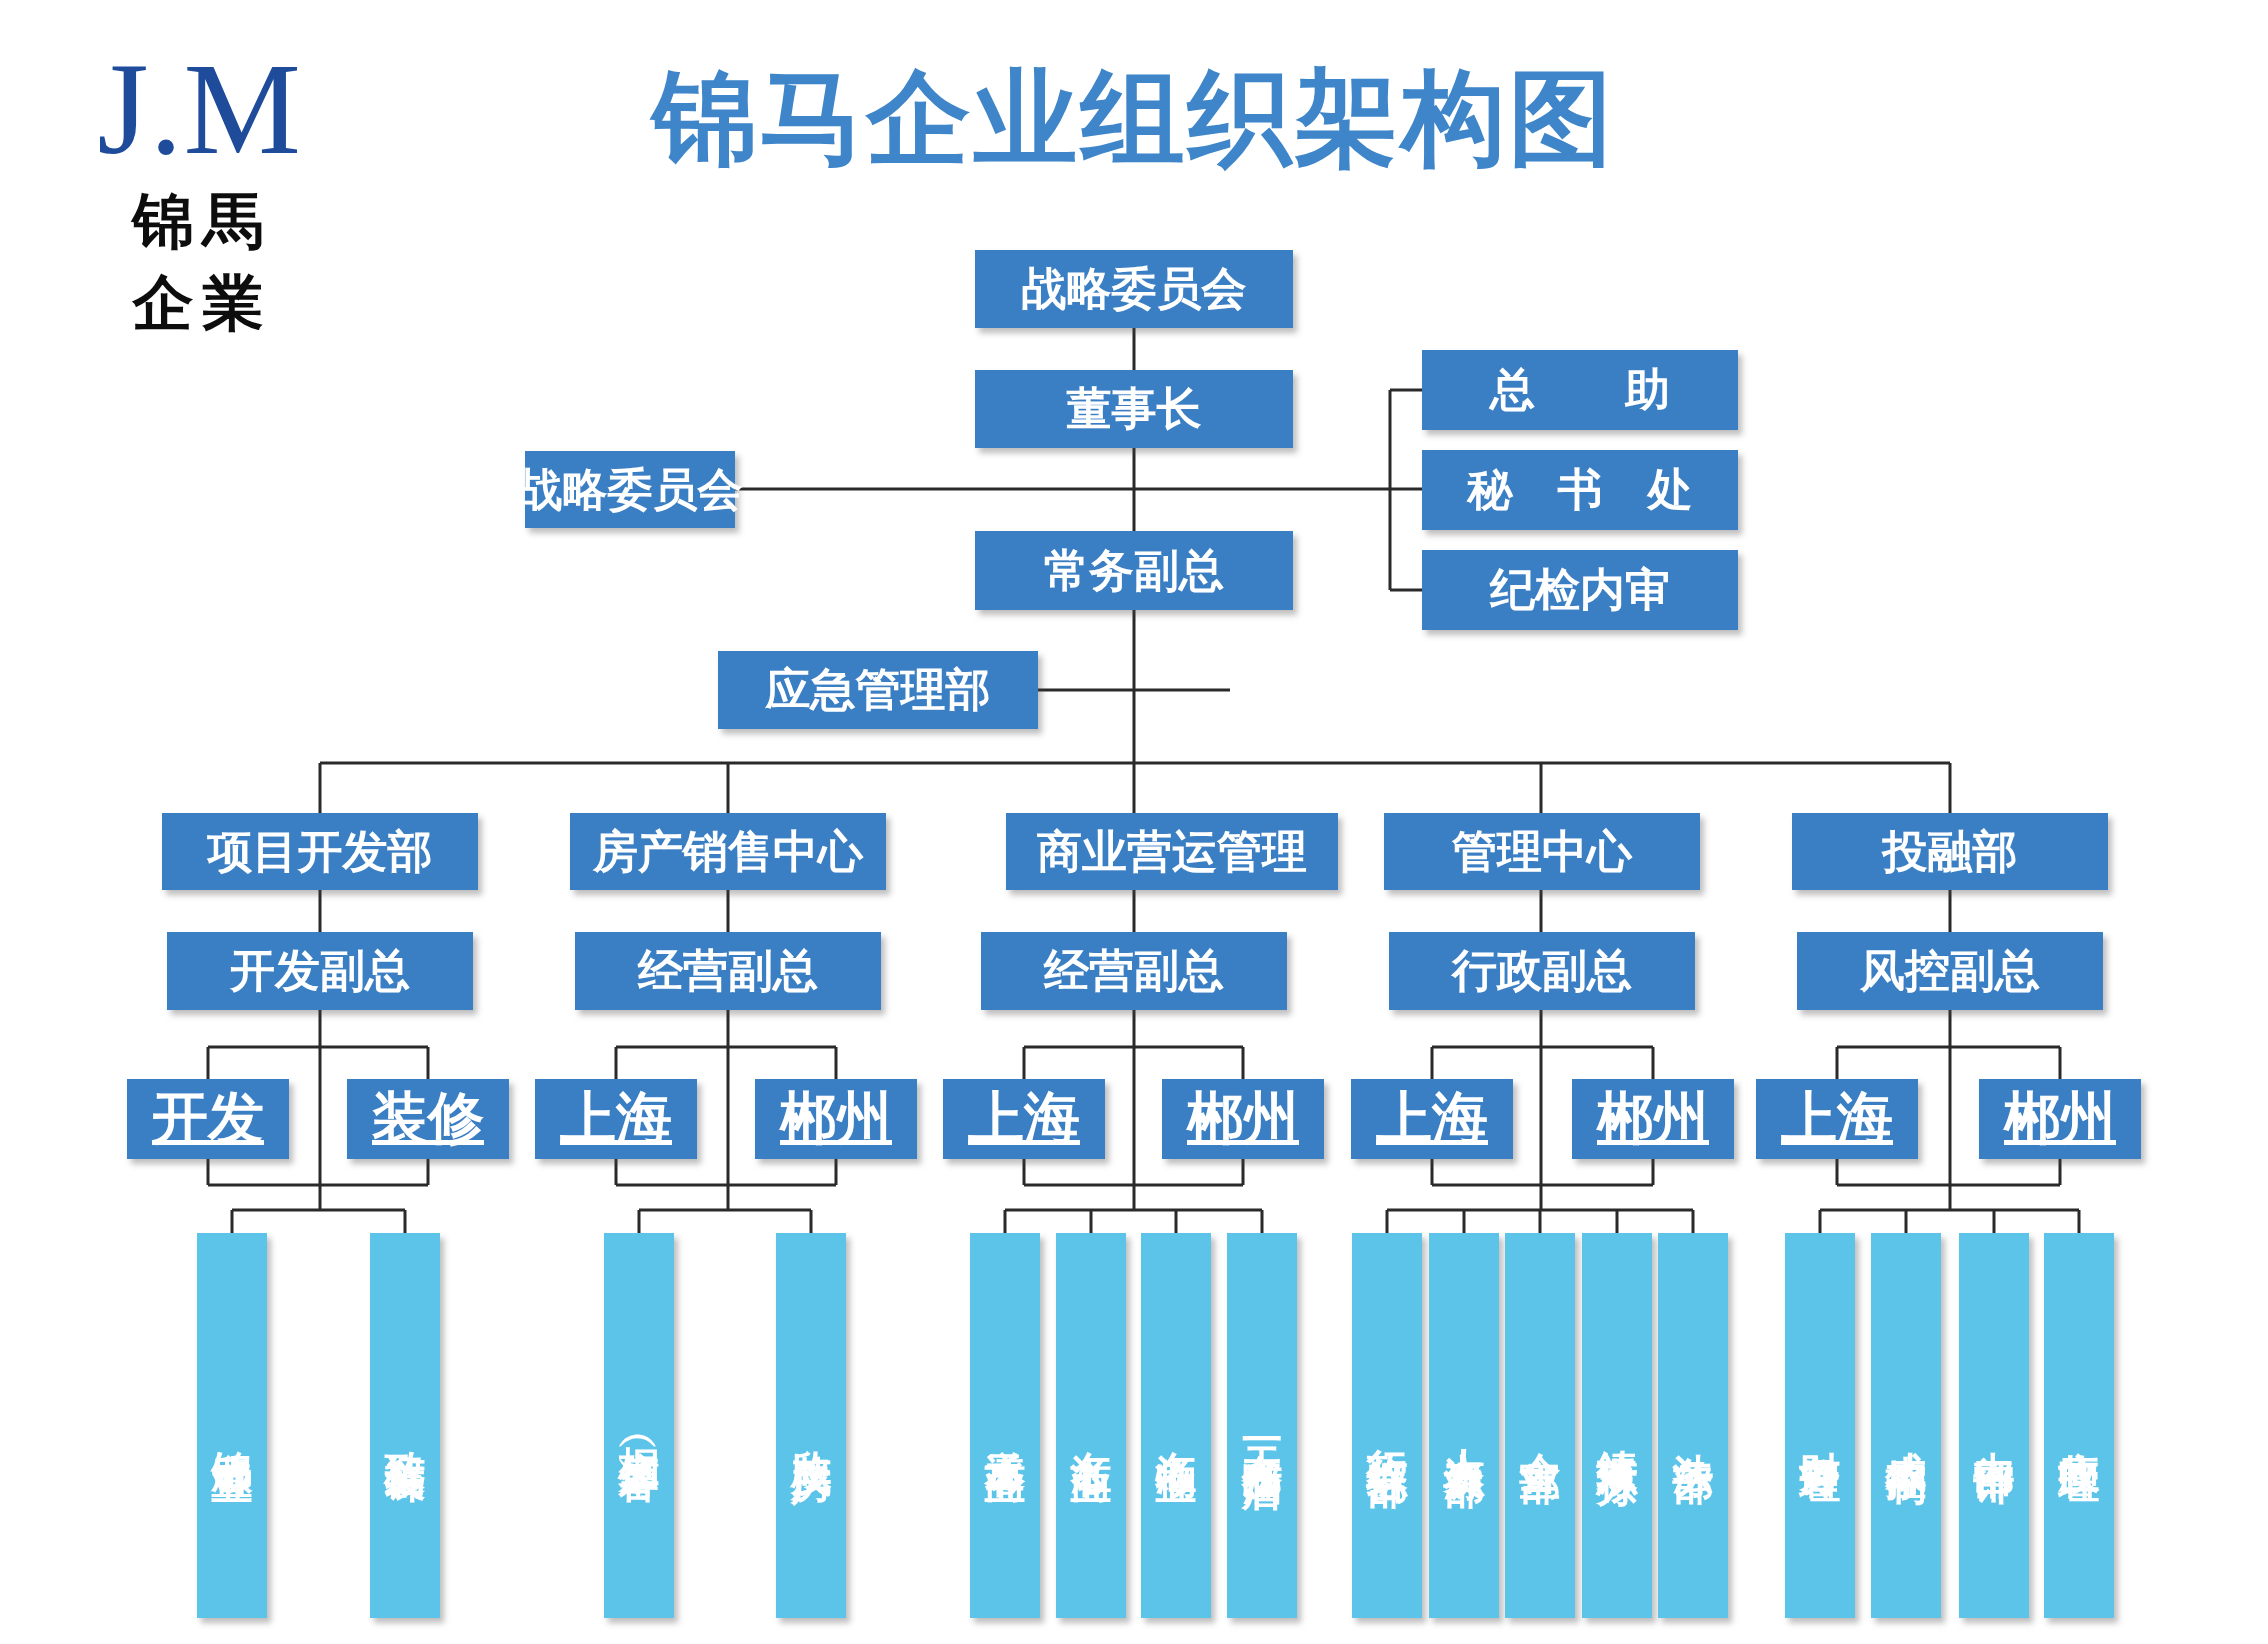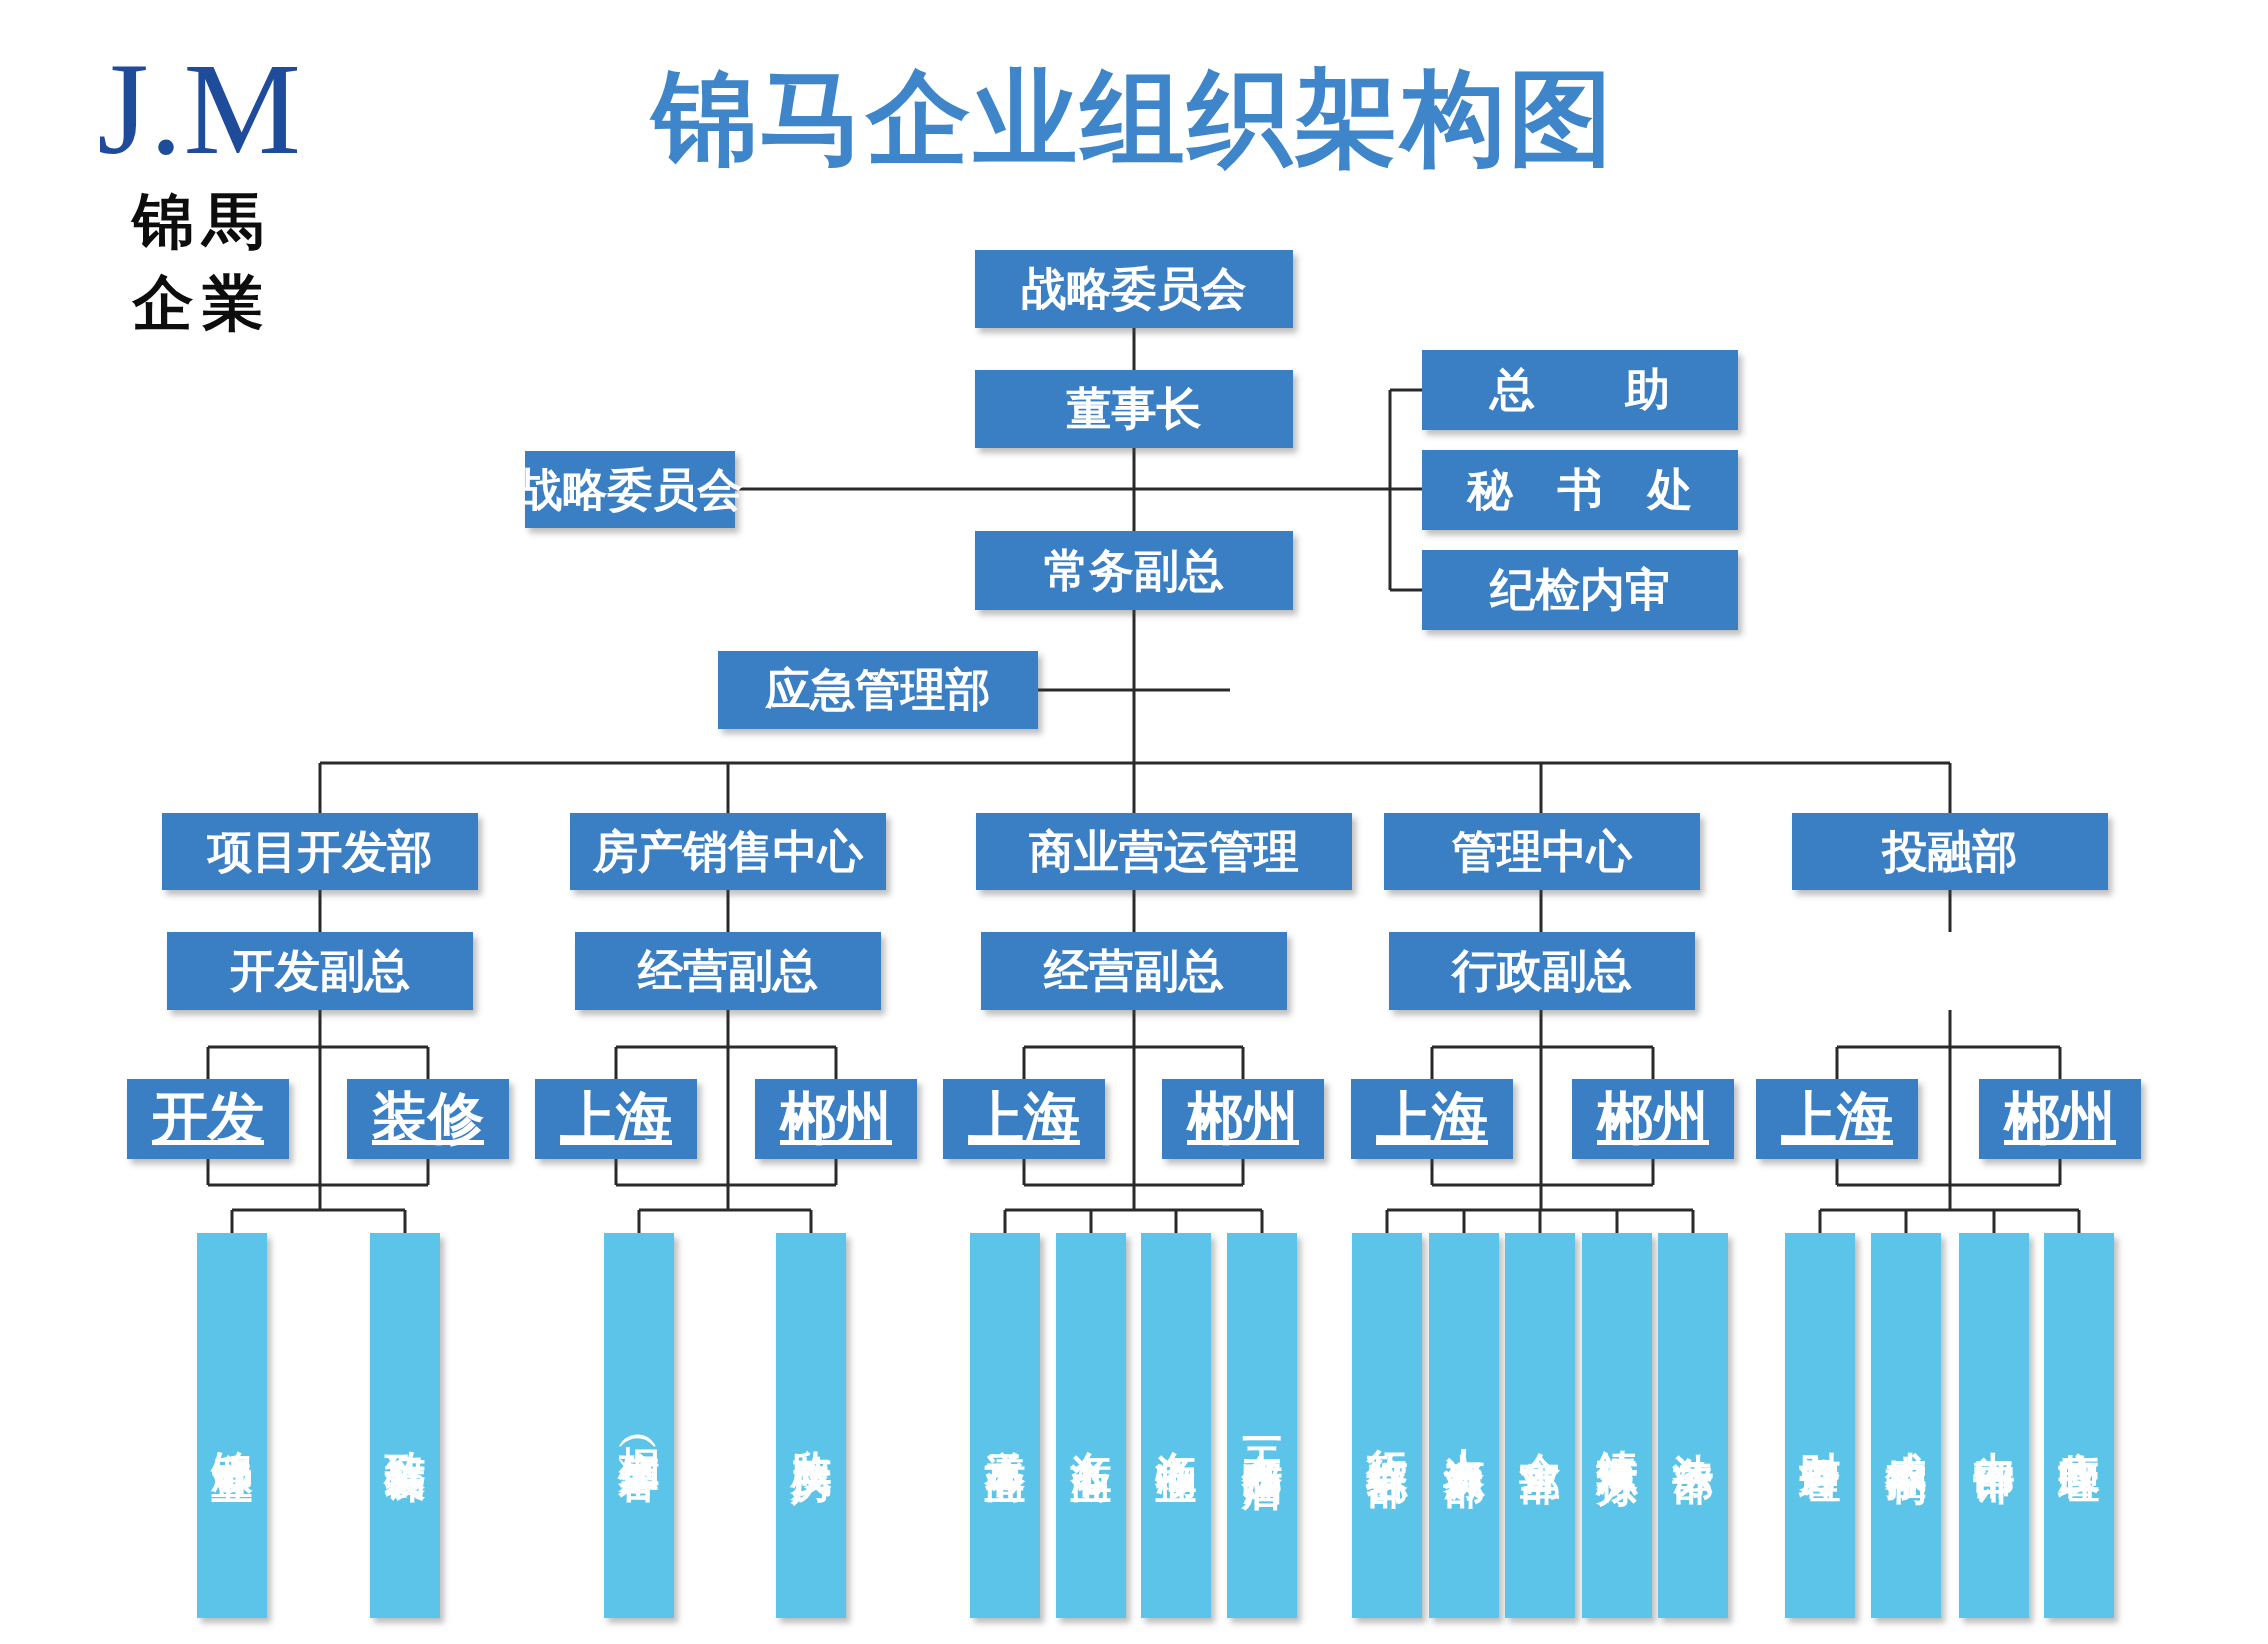--- a/index.html
+++ b/index.html
@@ -95,40 +95,41 @@
   <div class="node vert" style="left:197px;top:1233px;width:70px;height:385px">锦欣置业</div>
   <div class="node vert" style="left:370px;top:1233px;width:70px;height:385px">致远装饰</div>
 
   <div class="node blue" style="left:570px;top:813px;width:316px;height:77px">房产销售中心</div>
   <div class="node blue" style="left:575px;top:932px;width:306px;height:78px">经营副总</div>
   <div class="node blue small" style="left:535px;top:1079px;width:162px;height:80px">上海</div>
   <div class="node blue small" style="left:755px;top:1079px;width:162px;height:80px">郴州</div>
   <div class="node vert" style="left:604px;top:1233px;width:70px;height:385px">桐庐（筹备）</div>
   <div class="node vert" style="left:776px;top:1233px;width:70px;height:385px">欣茂房产</div>
 
-  <div class="node blue" style="left:976px;top:813px;width:376px;height:77px">商业营运管理</div>
+  <div class="node blue" style="left:1006px;top:813px;width:332px;height:77px">商业营运管理</div>
   <div class="node blue" style="left:981px;top:932px;width:306px;height:78px">经营副总</div>
   <div class="node blue small" style="left:943px;top:1079px;width:162px;height:80px">上海</div>
   <div class="node blue small" style="left:1162px;top:1079px;width:162px;height:80px">郴州</div>
   <div class="node vert" style="left:970px;top:1233px;width:70px;height:385px">道丞商业</div>
   <div class="node vert" style="left:1056px;top:1233px;width:70px;height:385px">名汇商业</div>
   <div class="node vert" style="left:1141px;top:1233px;width:70px;height:385px">名汇物业</div>
   <div class="node vert" style="left:1227px;top:1233px;width:70px;height:385px">天一名邸酒店</div>
 
   <div class="node blue" style="left:1384px;top:813px;width:316px;height:77px">管理中心</div>
   <div class="node blue" style="left:1389px;top:932px;width:306px;height:78px">行政副总</div>
   <div class="node blue small" style="left:1351px;top:1079px;width:162px;height:80px">上海</div>
   <div class="node blue small" style="left:1572px;top:1079px;width:162px;height:80px">郴州</div>
   <div class="node vert" style="left:1352px;top:1233px;width:70px;height:385px">行政综合部</div>
   <div class="node vert" style="left:1429px;top:1233px;width:70px;height:385px">人力资源部</div>
   <div class="node vert" style="left:1505px;top:1233px;width:70px;height:385px">企宣部</div>
   <div class="node vert" style="left:1582px;top:1233px;width:70px;height:385px">绩效考核办</div>
   <div class="node vert" style="left:1658px;top:1233px;width:70px;height:385px">法务部</div>
 
   <div class="node blue" style="left:1792px;top:813px;width:316px;height:77px">投融部</div>
+  <div class="node blue" style="left:1797px;top:932px;width:306px;height:78px">风控副总</div>
   <div class="node blue small" style="left:1756px;top:1079px;width:162px;height:80px">上海</div>
   <div class="node blue small" style="left:1979px;top:1079px;width:162px;height:80px">郴州</div>
   <div class="node vert" style="left:1785px;top:1233px;width:70px;height:385px">财务管理</div>
   <div class="node vert" style="left:1871px;top:1233px;width:70px;height:385px">成本控制</div>
   <div class="node vert" style="left:1959px;top:1233px;width:70px;height:385px">内部审计</div>
   <div class="node vert" style="left:2044px;top:1233px;width:70px;height:385px">应收管理</div>
 
 </div>
 
 </body></html>

